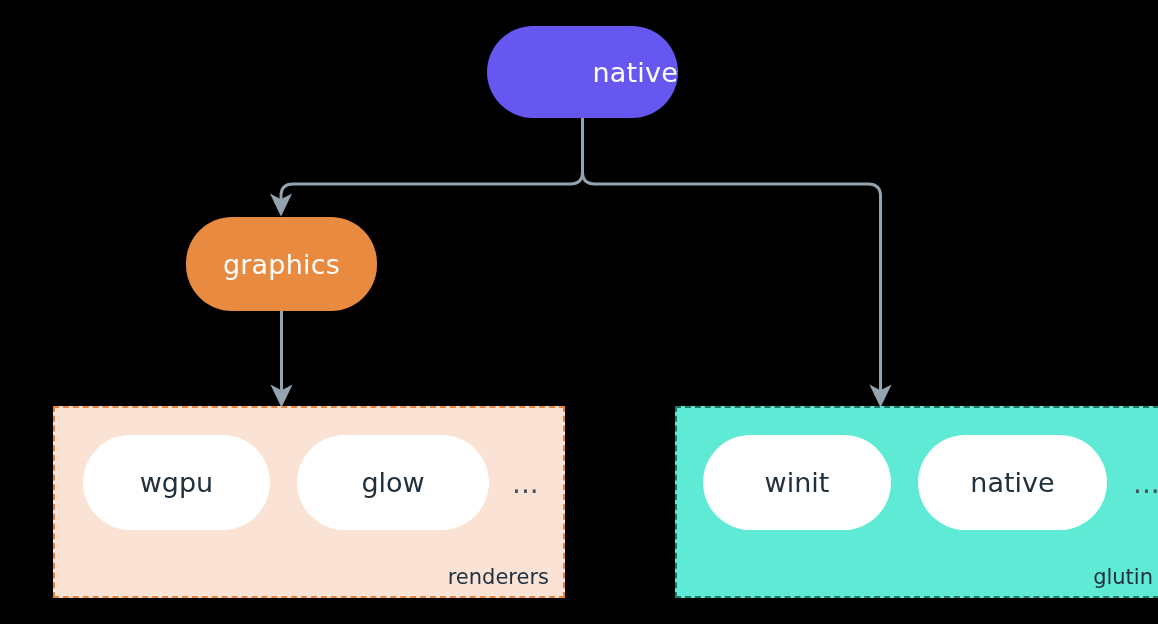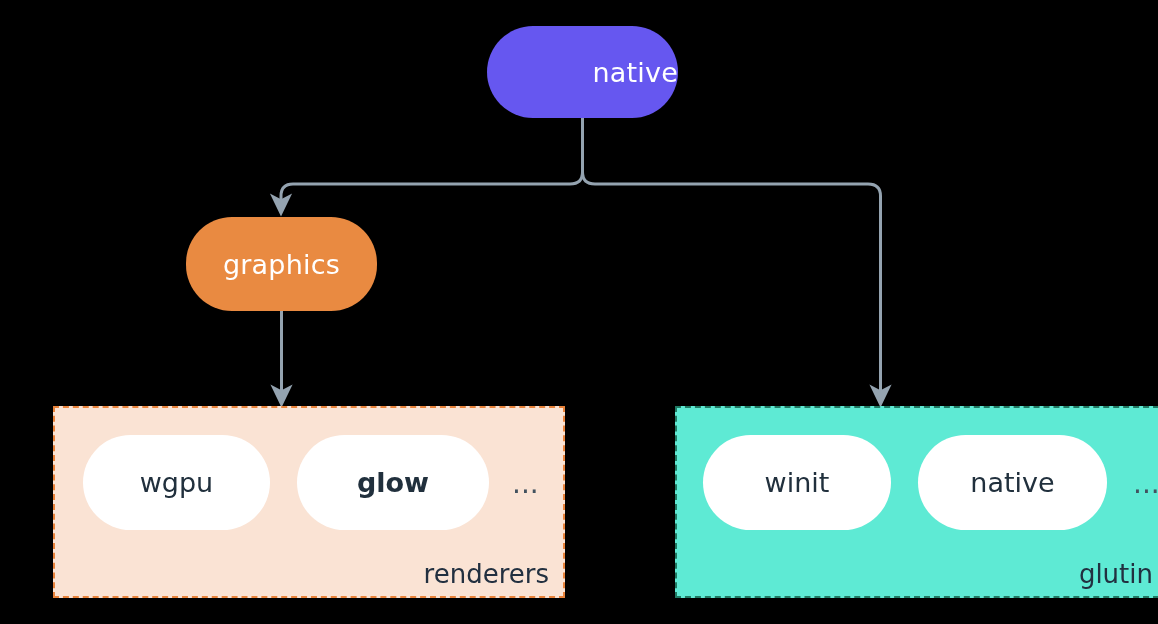--- a/index.html
+++ b/index.html
@@ -76,21 +76,21 @@
     width: 494px;
     height: 192px;
     background: #5eead4;
     border-color: #1f7a63;
     margin-left: 45px;
   }
   .cluster-label {
     position: absolute;
     right: 14px;
     bottom: 7px;
-    font-size: 26px;
+    font-size: 21px;
     color: #223040;
     white-space: nowrap;
   }
   
   .leaf {
     position: absolute;
     display: flex;
     align-items: center;
     justify-content: center;
     background: #ffffff;
@@ -140,21 +140,21 @@
   </div>
 
   <div class="node" id="node-graphics">
     <span>graphics</span>
   </div>
 
   <div class="cluster" id="cluster-renderers">
     <div class="leaf" id="leaf-wgpu" style="left:28px; top:27px;">
       <span>wgpu</span>
     </div>
-    <div class="leaf" id="leaf-glow" style="left:242px; top:27px;font-weight:bold;">
+    <div class="leaf" id="leaf-glow" style="left:242px; top:27px;">
       <span>glow</span>
     </div>
     <div class="ellipsis" id="ell-renderers" style="left:457px; top:62px;">...</div>
     <div class="cluster-label">renderers</div>
   </div>
 
   <div class="cluster" id="cluster-shells">
     <div class="leaf" id="leaf-winit" style="left:26px; top:27px;">
       <span>winit</span>
     </div>

